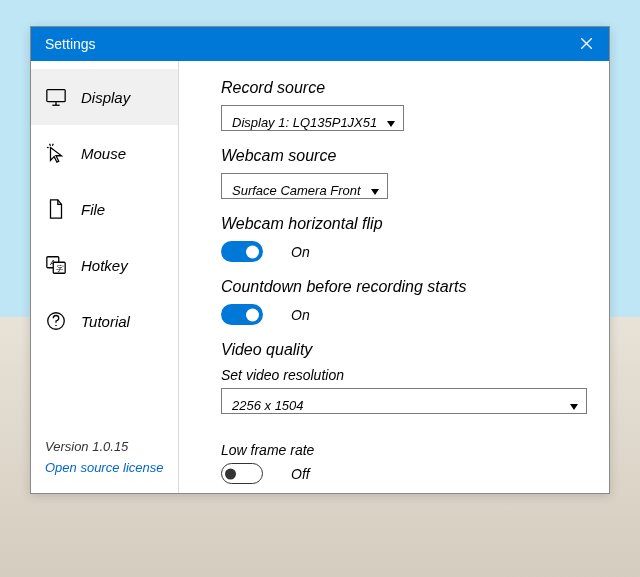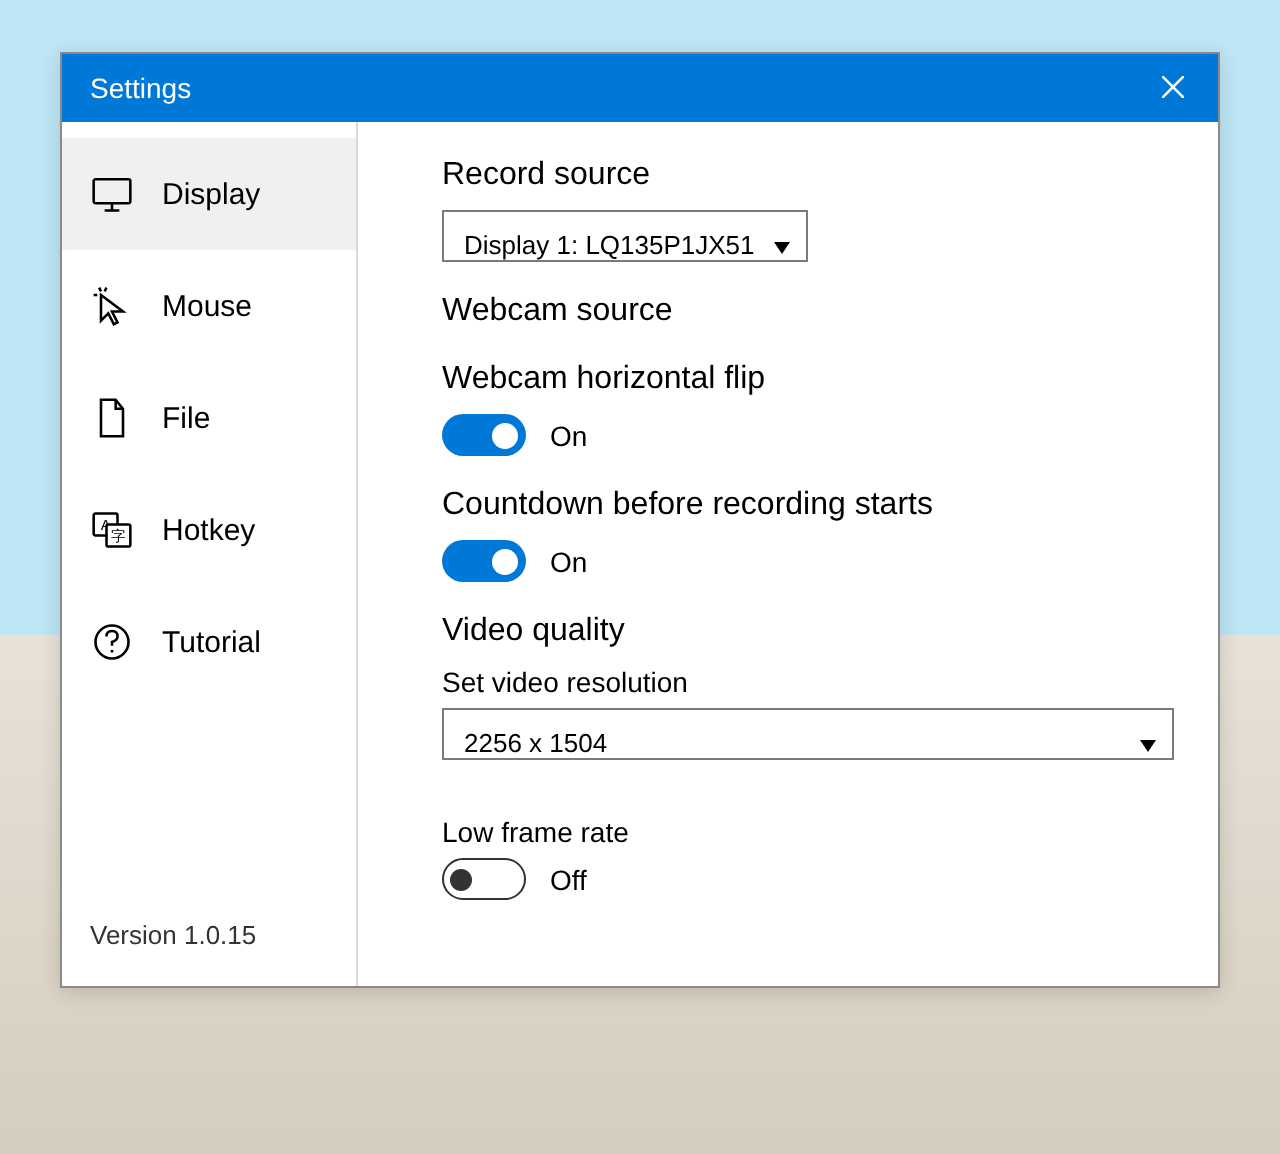--- a/index.html
+++ b/index.html
@@ -40,20 +40,21 @@
     display: flex;
     align-items: center;
     justify-content: center;
     cursor: pointer;
   }
   .close-btn svg { width: 11px; height: 11px; stroke: #fff; stroke-width: 1.3; }
   .body {
     flex: 1;
     display: flex;
     overflow: hidden;
+    font-style: italic;
   }
   .sidebar {
     width: 148px;
     border-right: 1px solid #d9d9d9;
     display: flex;
     flex-direction: column;
     padding-top: 8px;
   }
   .sidebar-item {
     display: flex;
@@ -109,21 +110,21 @@
     padding: 0 8px 0 10px;
     font-size: 13px;
     cursor: pointer;
     min-width: 160px;
   }
   .select .chev { margin-left: 10px; }
   .select .chev svg { width: 8px; height: 6px; }
   .toggle-row {
     display: flex;
     align-items: center;
-    gap: 12px;
+    gap: 28px;
   }
   .toggle {
     width: 42px;
     height: 21px;
     border-radius: 11px;
     position: relative;
     cursor: pointer;
   }
   .toggle.on { background: #0078d7; }
   .toggle.off { background: transparent; border: 1.6px solid #333; }
@@ -218,37 +219,44 @@
               <path d="M9 9 Q9 6 12 6 Q15 6 15 9 Q15 11 12 12 L12 14"></path>
               <circle cx="12" cy="17" r="0.8" fill="#000" stroke="none"></circle>
             </svg>
         </span>
         <span>Tutorial</span>
       </div>
 
       <div class="sidebar-spacer"></div>
       <div class="sidebar-footer">
         <div class="version">Version 1.0.15</div>
+        <div class="license">Open source license</div>
       </div>
     </div>
 
     <div class="content">
 
       <div class="section">
         <div class="section-title">Record source</div>
         <div class="select" style="min-width:170px">
           <span>Display 1: LQ135P1JX51</span>
           <span class="chev"><svg viewBox="0 0 8 6">
                 <polygon points="0,0 8,0 4,6" fill="#000"></polygon>
               </svg></span>
         </div>
       </div>
 
       <div class="section">
         <div class="section-title">Webcam source</div>
+        <div class="select">
+          <span>Surface Camera Front</span>
+          <span class="chev"><svg viewBox="0 0 8 6">
+                <polygon points="0,0 8,0 4,6" fill="#000"></polygon>
+              </svg></span>
+        </div>
       </div>
 
       <div class="section">
         <div class="section-title">Webcam horizontal flip</div>
         <div class="toggle-row">
           <div class="toggle on">
               <div class="knob"></div>
             </div>
           <span class="toggle-label">On</span>
         </div>

